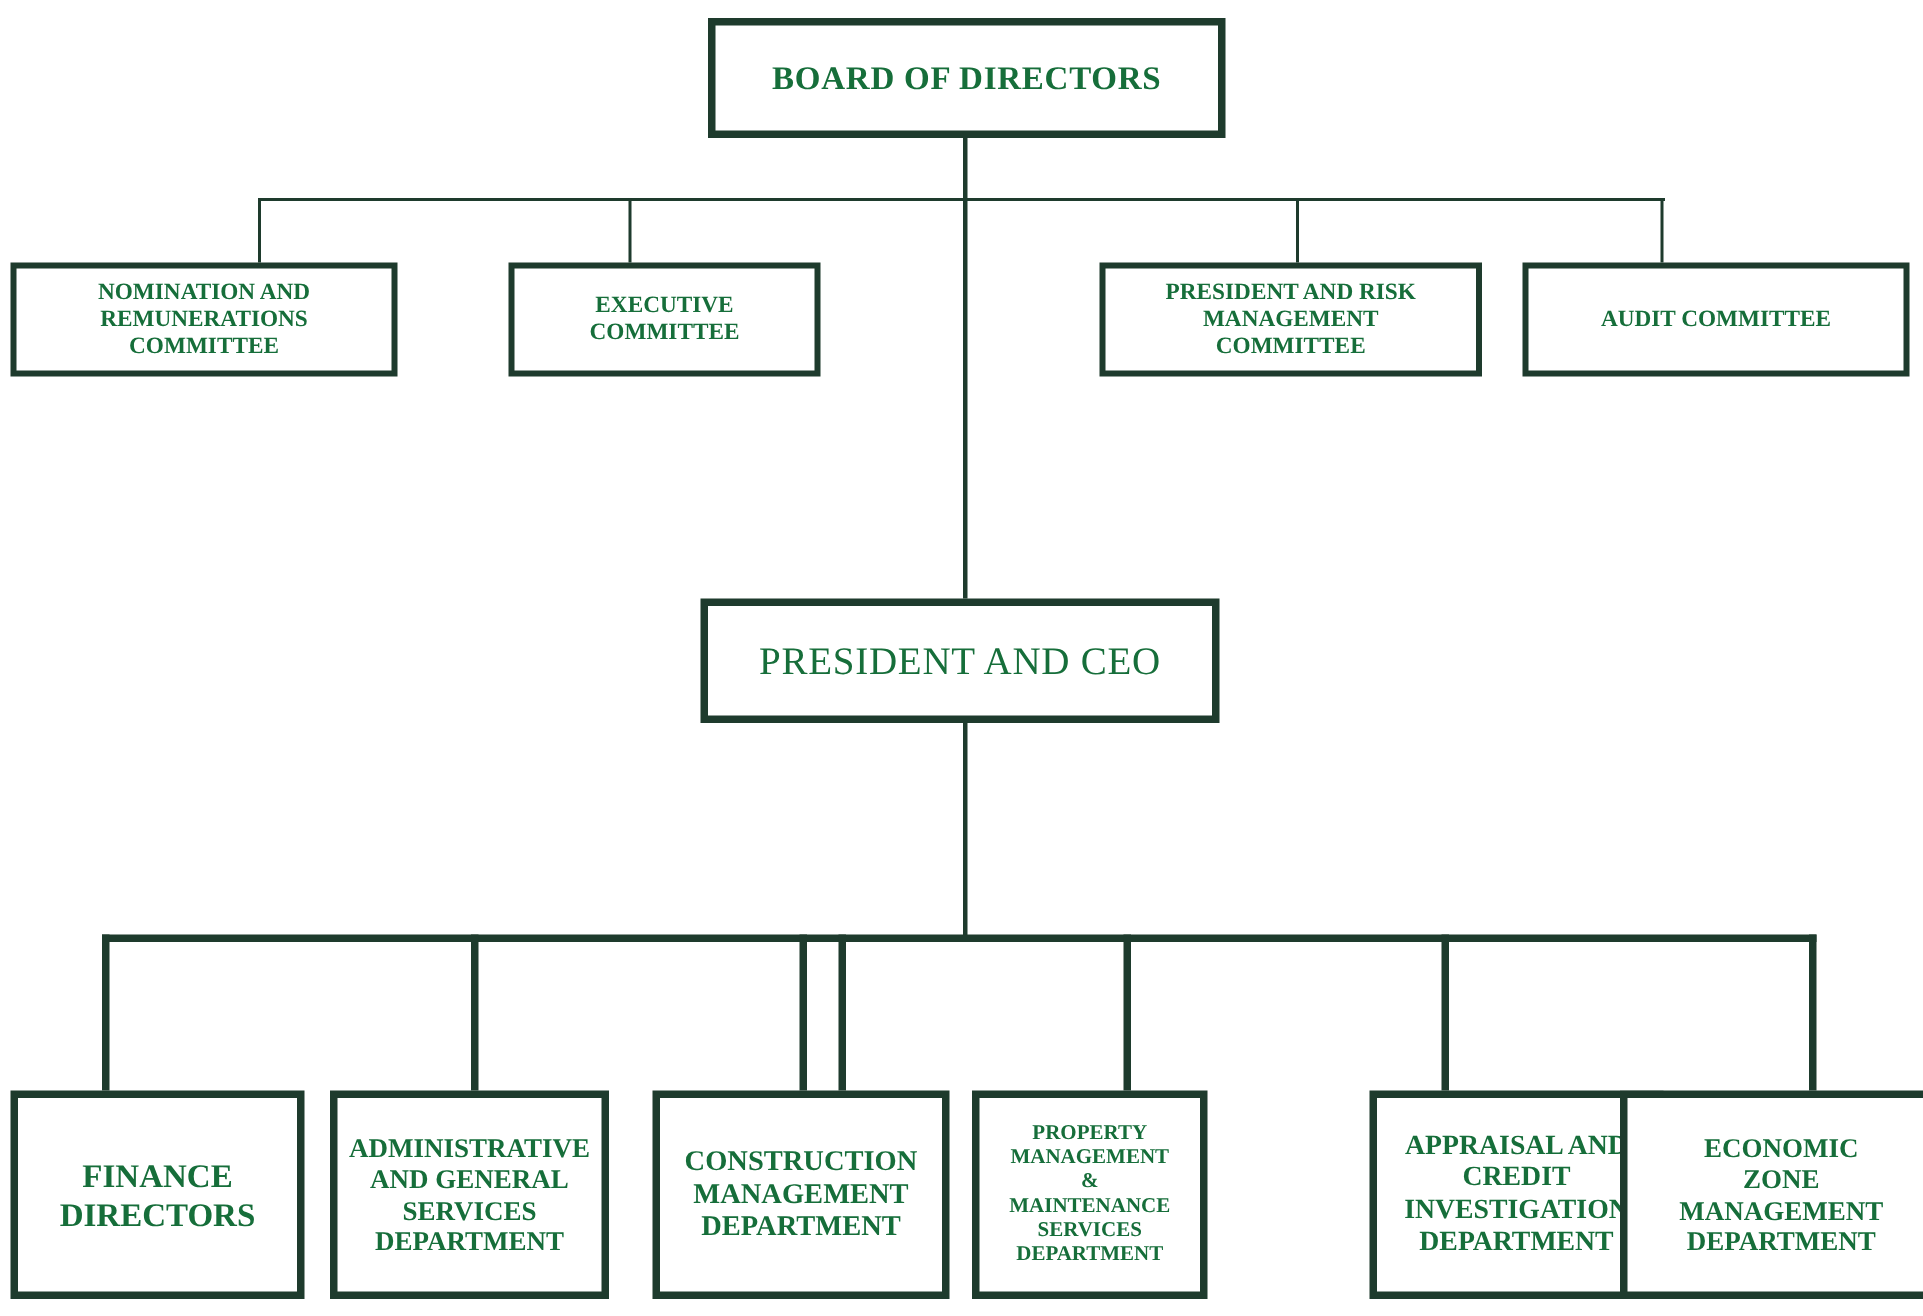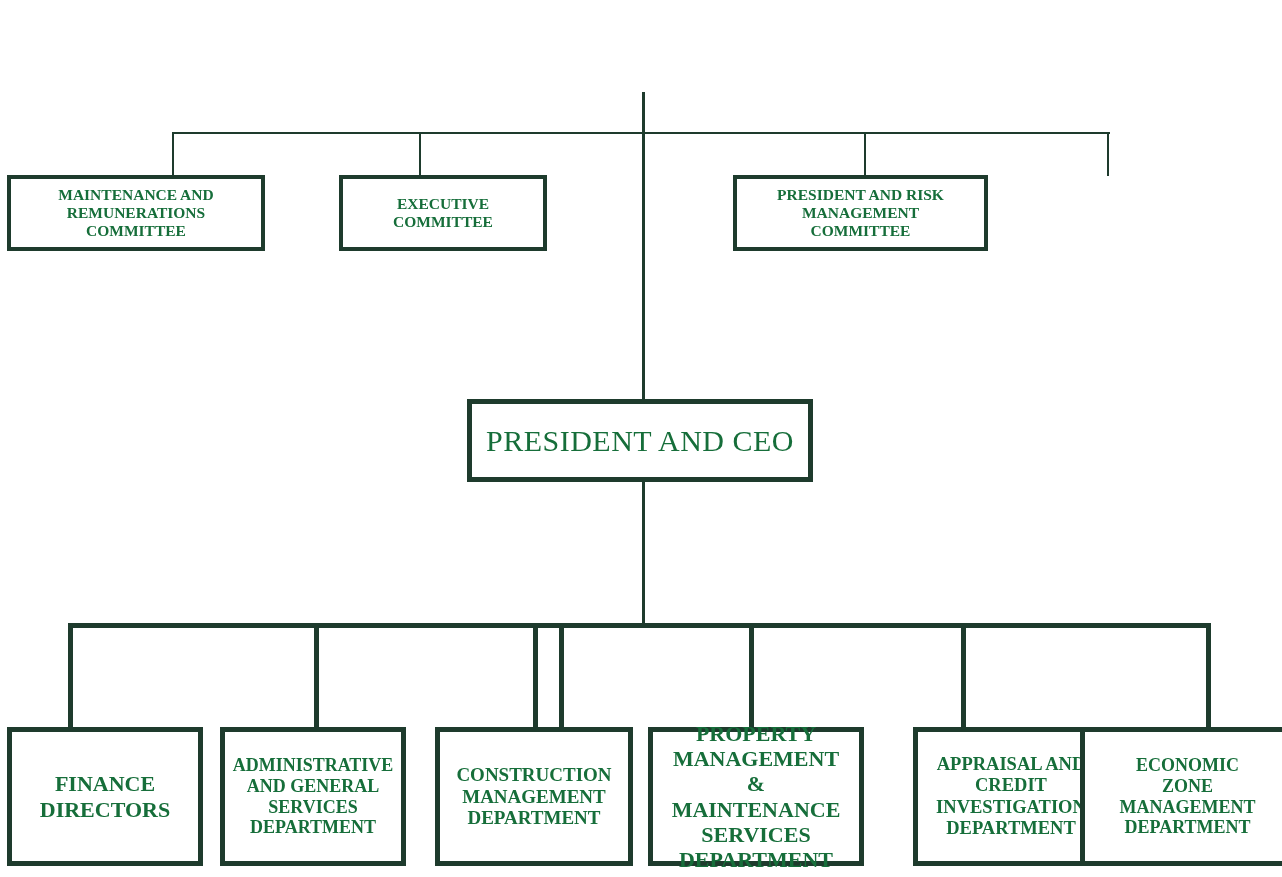--- a/index.html
+++ b/index.html
@@ -31,31 +31,31 @@
   }
   .b5{border:5px solid var(--box-border);}
   .b4{border:4px solid var(--box-border);}
   .line{
     position:absolute;
     background:var(--line);
     z-index:1;
   }
   
   .board{left:472px;top:12px;width:345px;height:80px;font-size:22px;font-weight:bold;letter-spacing:.5px;}
-  .president{left:467px;top:399px;width:346px;height:83px;font-size:30px;font-weight:normal;letter-spacing:.5px;}
+  .president{left:467px;top:399px;width:346px;height:83px;font-size:26px;font-weight:normal;letter-spacing:.5px;}
   .committee{top:175px;height:76px;font-size:15.5px;font-weight:bold;line-height:1.15;}
   .c-nomination{left:7px;width:258px;}
   .c-executive{left:291px;width:208px;margin-left:48px;}
   .c-compliance{left:733px;width:255px;}
   .c-audit{left:1015px;width:258px;}
   .dept{top:727px;height:139px;font-weight:bold;line-height:1.15;}
   .d-finance{left:7px;width:196px;font-size:22px;}
   .d-admin{left:220px;width:186px;font-size:18px;}
   .d-construction{left:435px;width:198px;font-size:19px;}
-  .d-property{left:648px;width:216px;font-size:22px;}
+  .d-property{left:648px;width:157px;font-size:14px;}
   .d-appraisal{left:866px;width:196px;font-size:18.5px;margin-left:47px;}
   .d-economic{left:1080px;width:215px;font-size:18px;}
   
   .l-board-president{left:642px;top:92px;width:3px;height:308px;}
   .l-top-h{left:172px;top:132px;width:938px;height:2px;}
   .l-drop-nomination{left:172px;top:132px;width:2px;height:44px;}
   .l-drop-executive{left:419px;top:132px;width:2px;height:44px;}
   .l-drop-compliance{left:864px;top:132px;width:2px;height:44px;}
   .l-drop-audit{left:1107px;top:132px;width:2px;height:44px;}
   .l-president-bottom{left:642px;top:482px;width:3px;height:146px;}
@@ -82,34 +82,40 @@
   <div class="line l-president-bottom"></div>
   <div class="line l-bottom-h"></div>
   <div class="line l-drop-finance"></div>
   <div class="line l-drop-admin"></div>
   <div class="line l-drop-construction-a"></div>
   <div class="line l-drop-construction-b"></div>
   <div class="line l-drop-property"></div>
   <div class="line l-drop-appraisal"></div>
   <div class="line l-drop-economic"></div>
 
+  <div class="node b5 board">
+    <span>BOARD OF DIRECTORS</span>
+  </div>
 
   <div class="node b4 committee c-nomination">
-    <span>MAINTENANCE AND
+    <span>NOMINATION AND
 REMUNERATIONS
 COMMITTEE</span>
   </div>
   <div class="node b4 committee c-executive">
     <span>EXECUTIVE
 COMMITTEE</span>
   </div>
   <div class="node b4 committee c-compliance">
     <span>PRESIDENT AND RISK
 MANAGEMENT
 COMMITTEE</span>
+  </div>
+  <div class="node b4 committee c-audit">
+    <span>AUDIT COMMITTEE</span>
   </div>
 
   <div class="node b5 president">
     <span>PRESIDENT AND CEO</span>
   </div>
 
   <div class="node b5 dept d-finance">
     <span>FINANCE
 DIRECTORS</span>
   </div>

